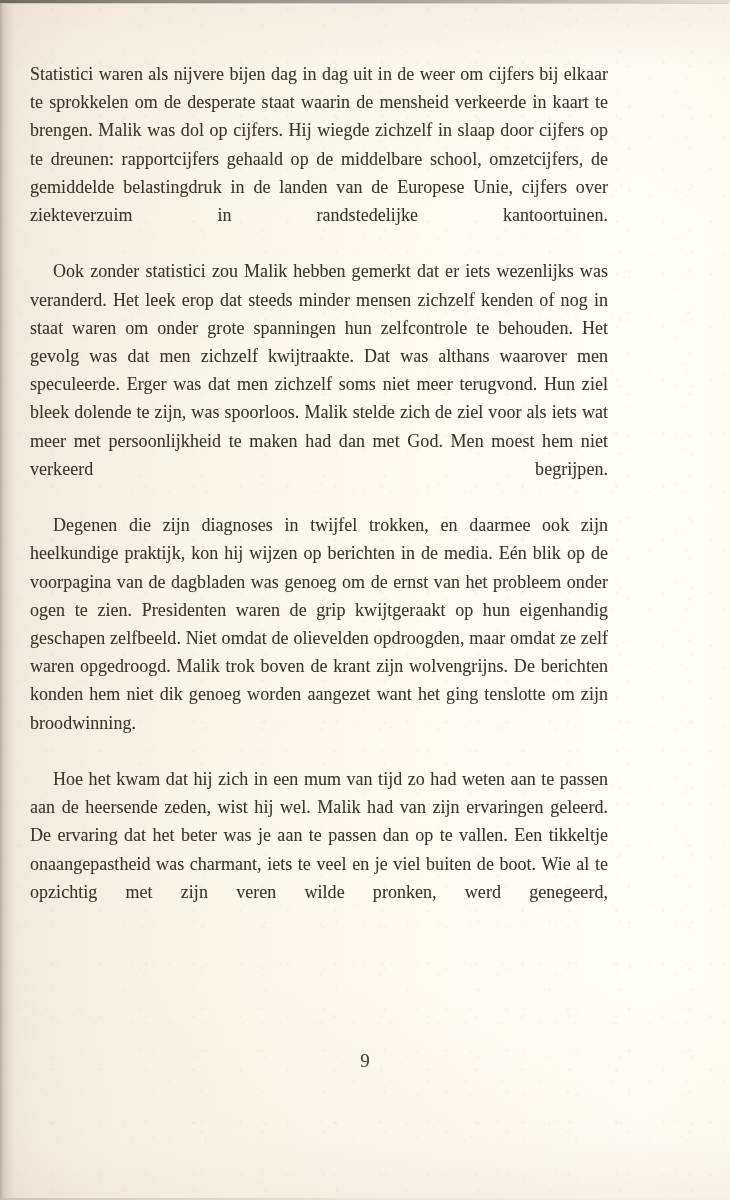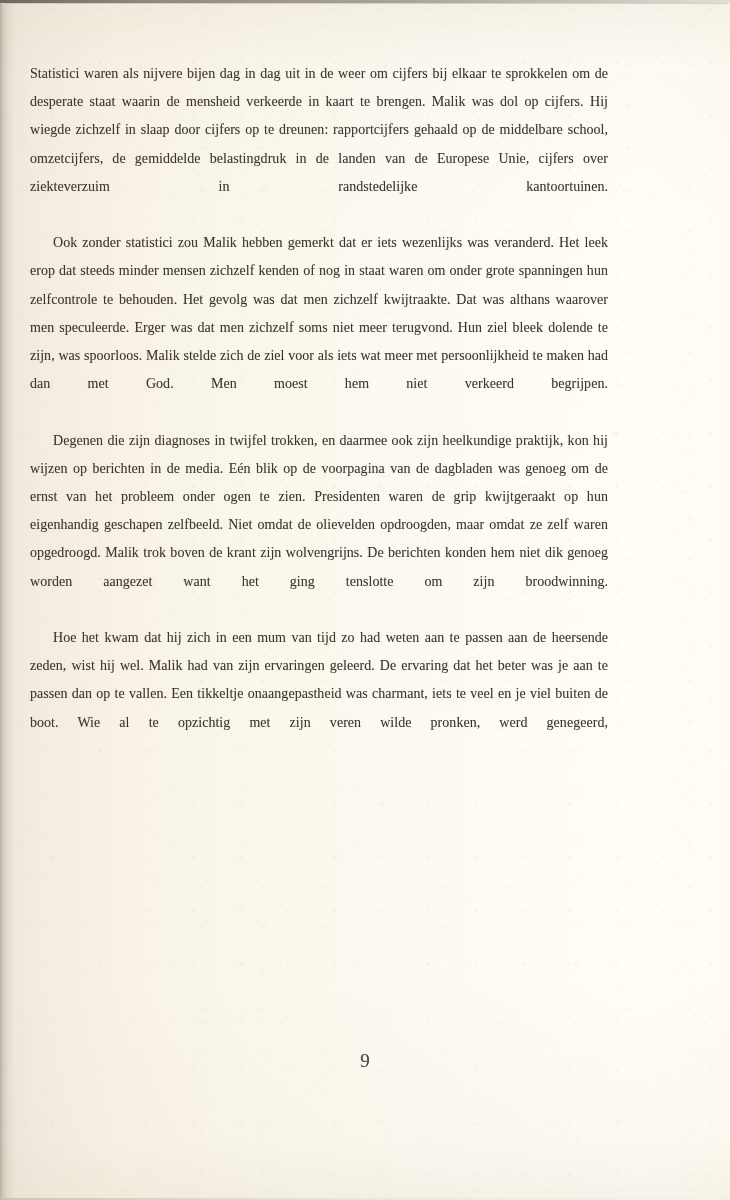--- a/index.html
+++ b/index.html
@@ -110,21 +110,21 @@
     position: absolute;
     left: 30px;
     top: 60px;
     width: 578px;
   }
 
   p.body-paragraph {
     margin: 0;
     text-align: justify;
     text-justify: inter-word;
-    font-size: 14px;
+    font-size: 18px;
     line-height: 28.2px;
     color: #3b352e;
     text-indent: 23px;
     letter-spacing: 0.04px;
     word-spacing: 0.1px;
     
     text-shadow: 0 0 0.7px rgba(90,82,70,0.30);
   }
 
   p.body-paragraph.first {

